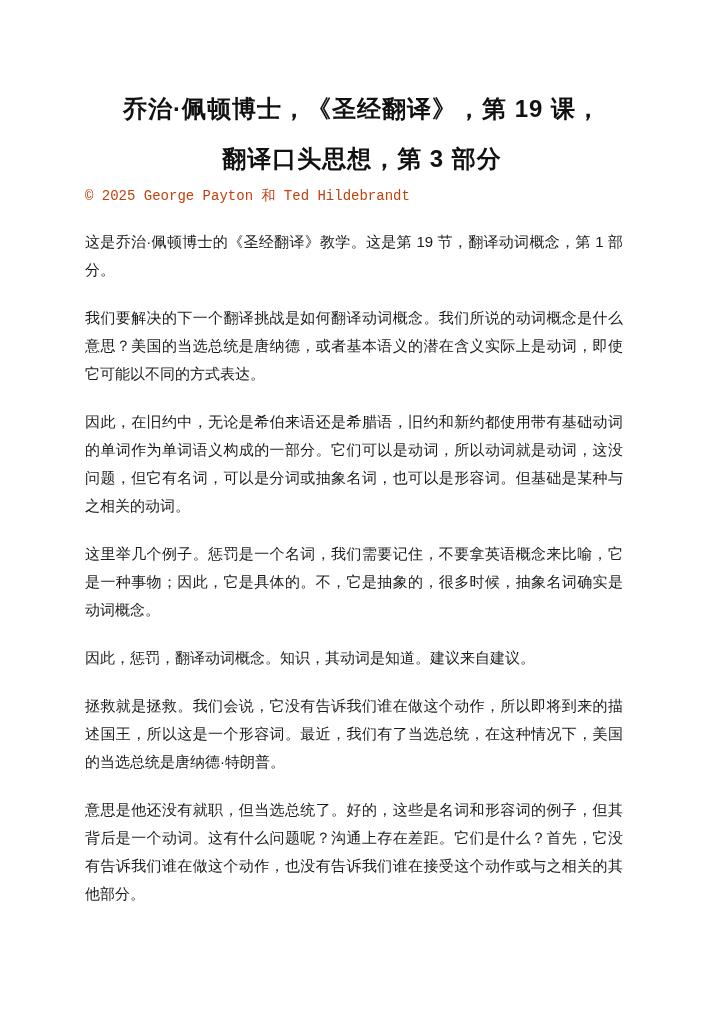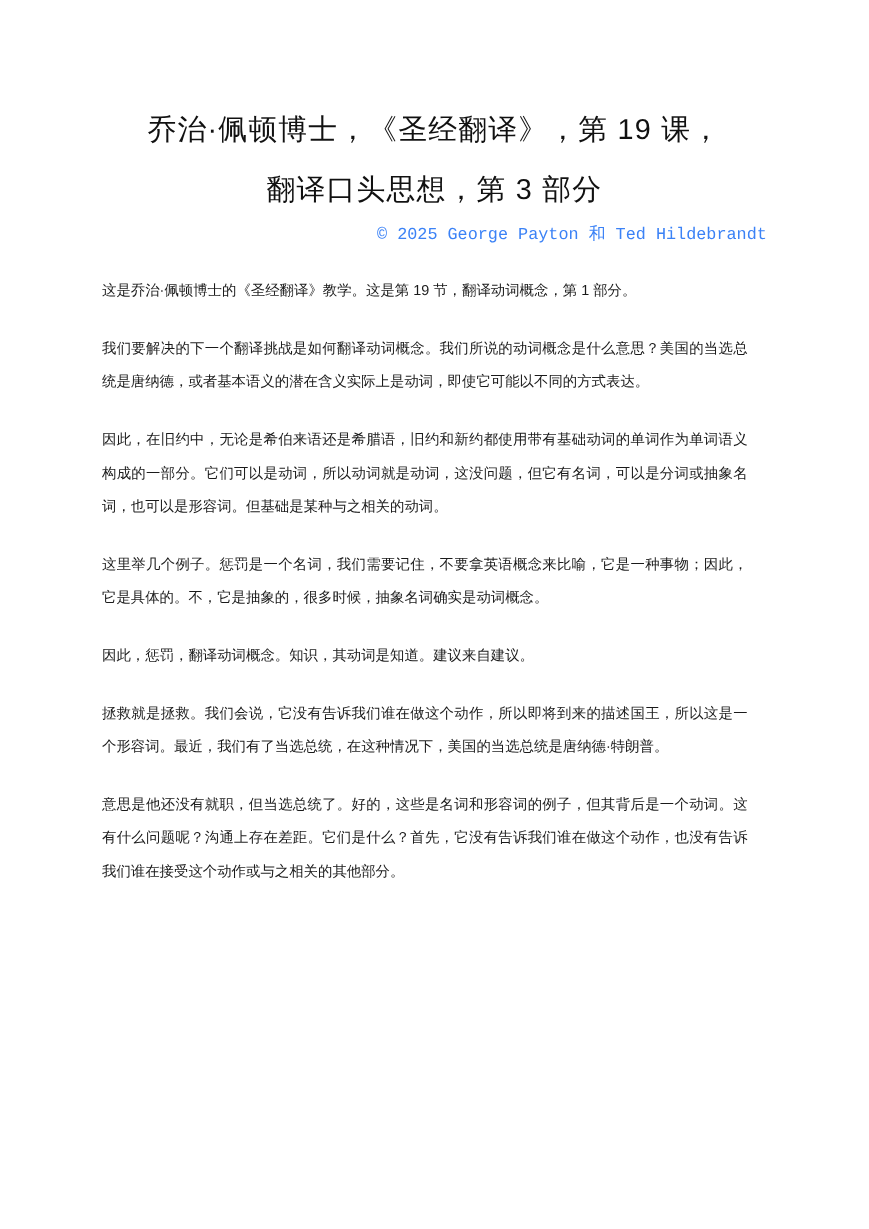--- a/index.html
+++ b/index.html
@@ -15,43 +15,43 @@
     width: 724px;
     height: 1024px;
     padding: 84px 85px 0 85px;
     background: #ffffff;
     font-family: "Liberation Sans", sans-serif;
     color: #1a1a1a;
   }
   .title {
     margin: 0 0 2px 0;
     font-size: 24px;
-    font-weight: normal;
+    font-weight: bold;
     line-height: 50px;
     text-align: center;
     color: #111111;
     letter-spacing: 1px;
   }
   .title-line {
     display: block;
   }
   .copyright {
     margin: 2px 0 0 0;
     font-size: 14px;
     line-height: 20px;
-    text-align: right;
-    color: #3b82f6;
+    text-align: left;
+    color: #c2410c;
     font-family: "Liberation Mono", "DejaVu Sans Mono", monospace;
   }
   .body {
     margin-top: 22px;
   }
   .body p {
     margin: 0 16px 20px 0;
-    font-size: 12px;
+    font-size: 15px;
     line-height: 28px;
     text-align: justify;
     color: #1a1a1a;
   }
 </style>
 </head>
 <body>
 
 <div class="page">
   <h1 class="title">

